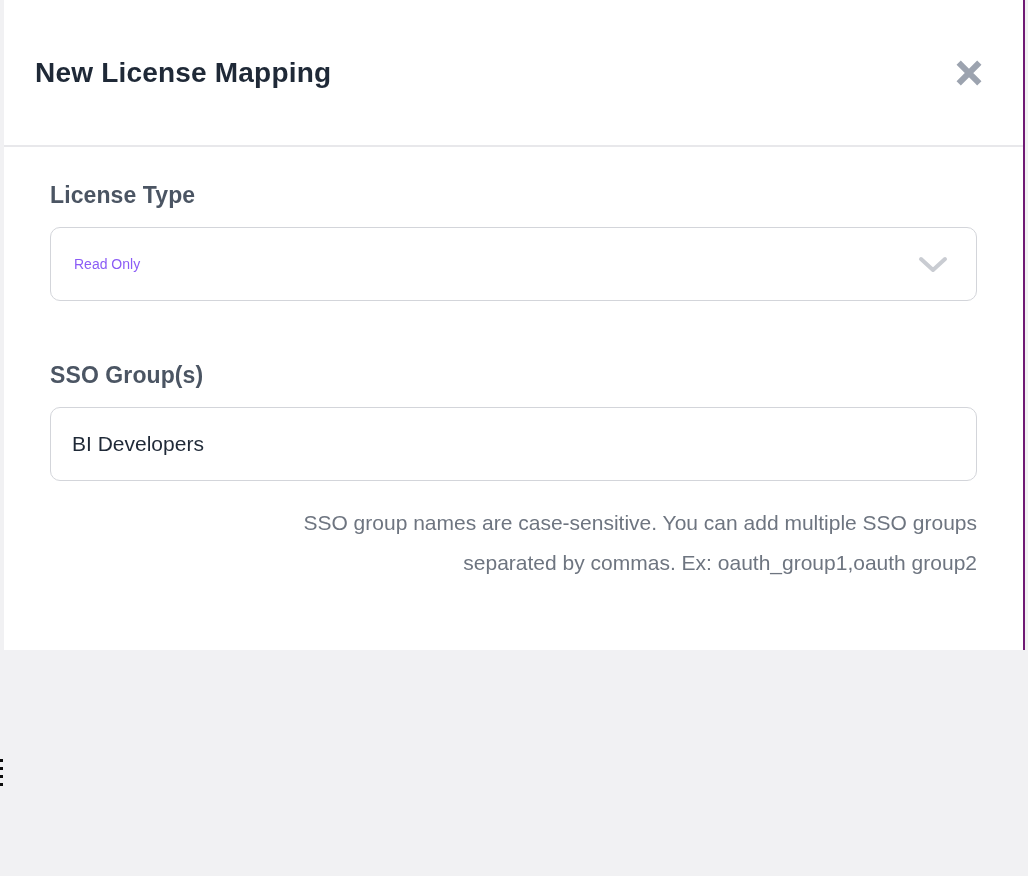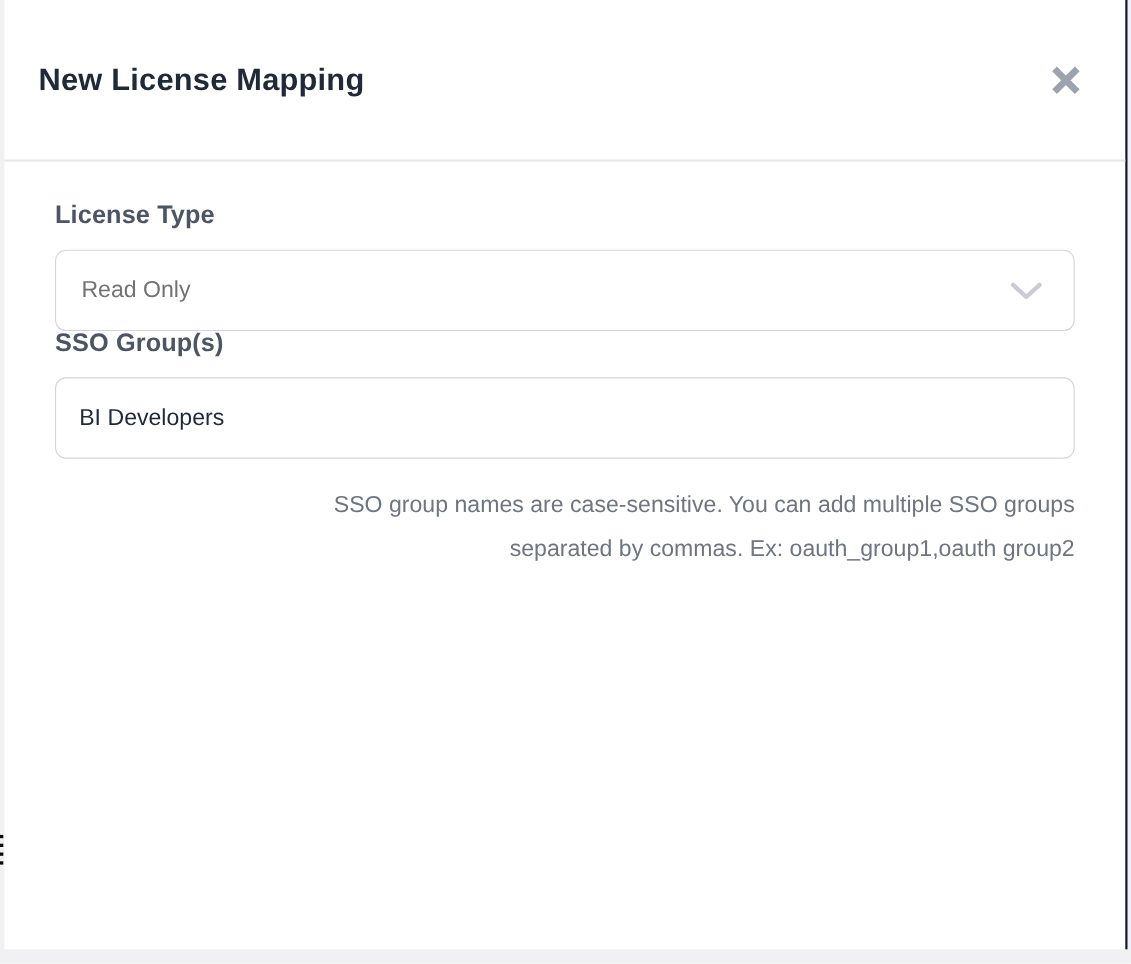--- a/index.html
+++ b/index.html
@@ -28,23 +28,23 @@
     display: block;
     width: 3px;
     height: 3px;
     background: #0b0b0b;
   }
   .modal {
     position: absolute;
     left: 4px;
     top: 0;
     width: 1021px;
-    height: 863px;
+    height: 650px;
     background: #ffffff;
-    border-right: 2px solid #0f172a;
+    border-right: 2px solid #701a75;
     z-index: 2;
   }
   .modal-header {
     height: 147px;
     display: flex;
     align-items: center;
     justify-content: space-between;
     padding: 0 36px 0 31px;
     border-bottom: 2px solid #e8e8eb;
   }
@@ -86,24 +86,24 @@
     background: #ffffff;
     border: 1.5px solid #d3d5da;
     border-radius: 10px;
     display: flex;
     align-items: center;
     justify-content: space-between;
     padding: 0 28px 0 23px;
     cursor: pointer;
   }
   .select-value {
-    font-size: 21px;
-    color: #737373;
+    font-size: 14px;
+    color: #8b5cf6;
   }
-  .field-2 { }
+  .field-2 { margin-top: 64px; }
   .text-input {
     width: 100%;
     height: 74px;
     background: #ffffff;
     border: 1.5px solid #d3d5da;
     border-radius: 10px;
     padding: 0 21px;
     font-family: "Liberation Sans", "DejaVu Sans", sans-serif;
     font-size: 21px;
     color: #1f2937;

